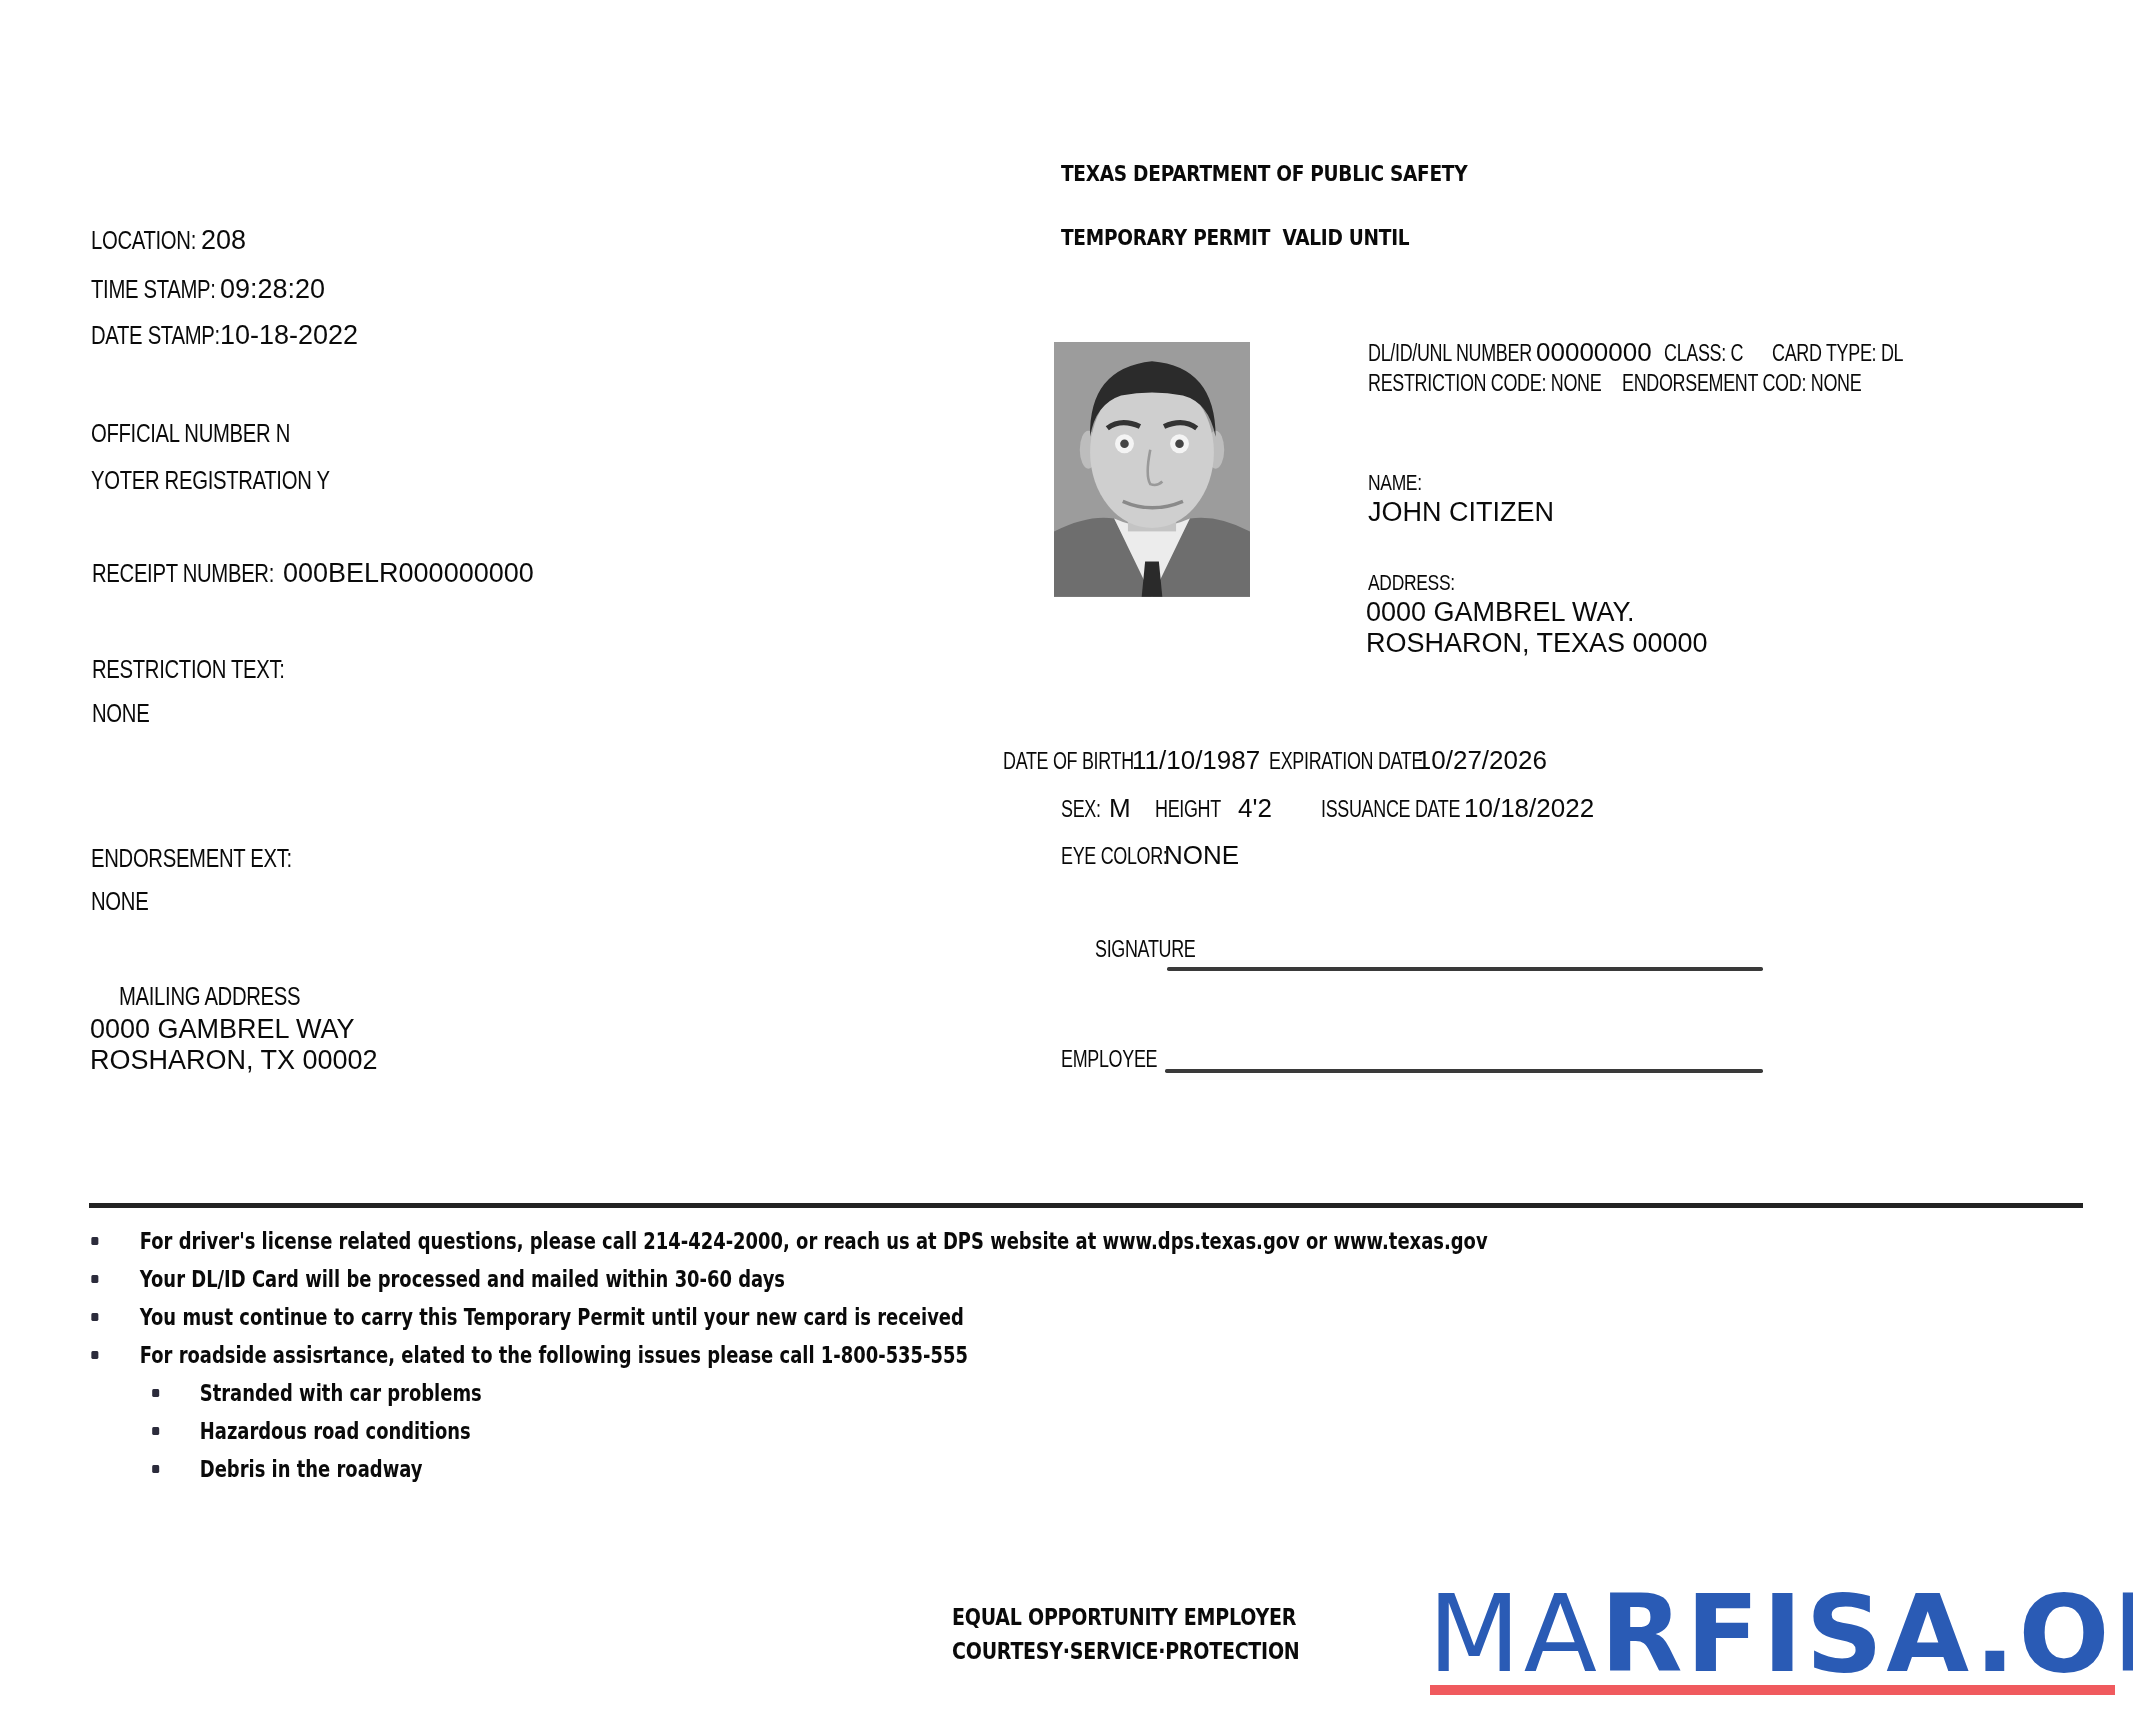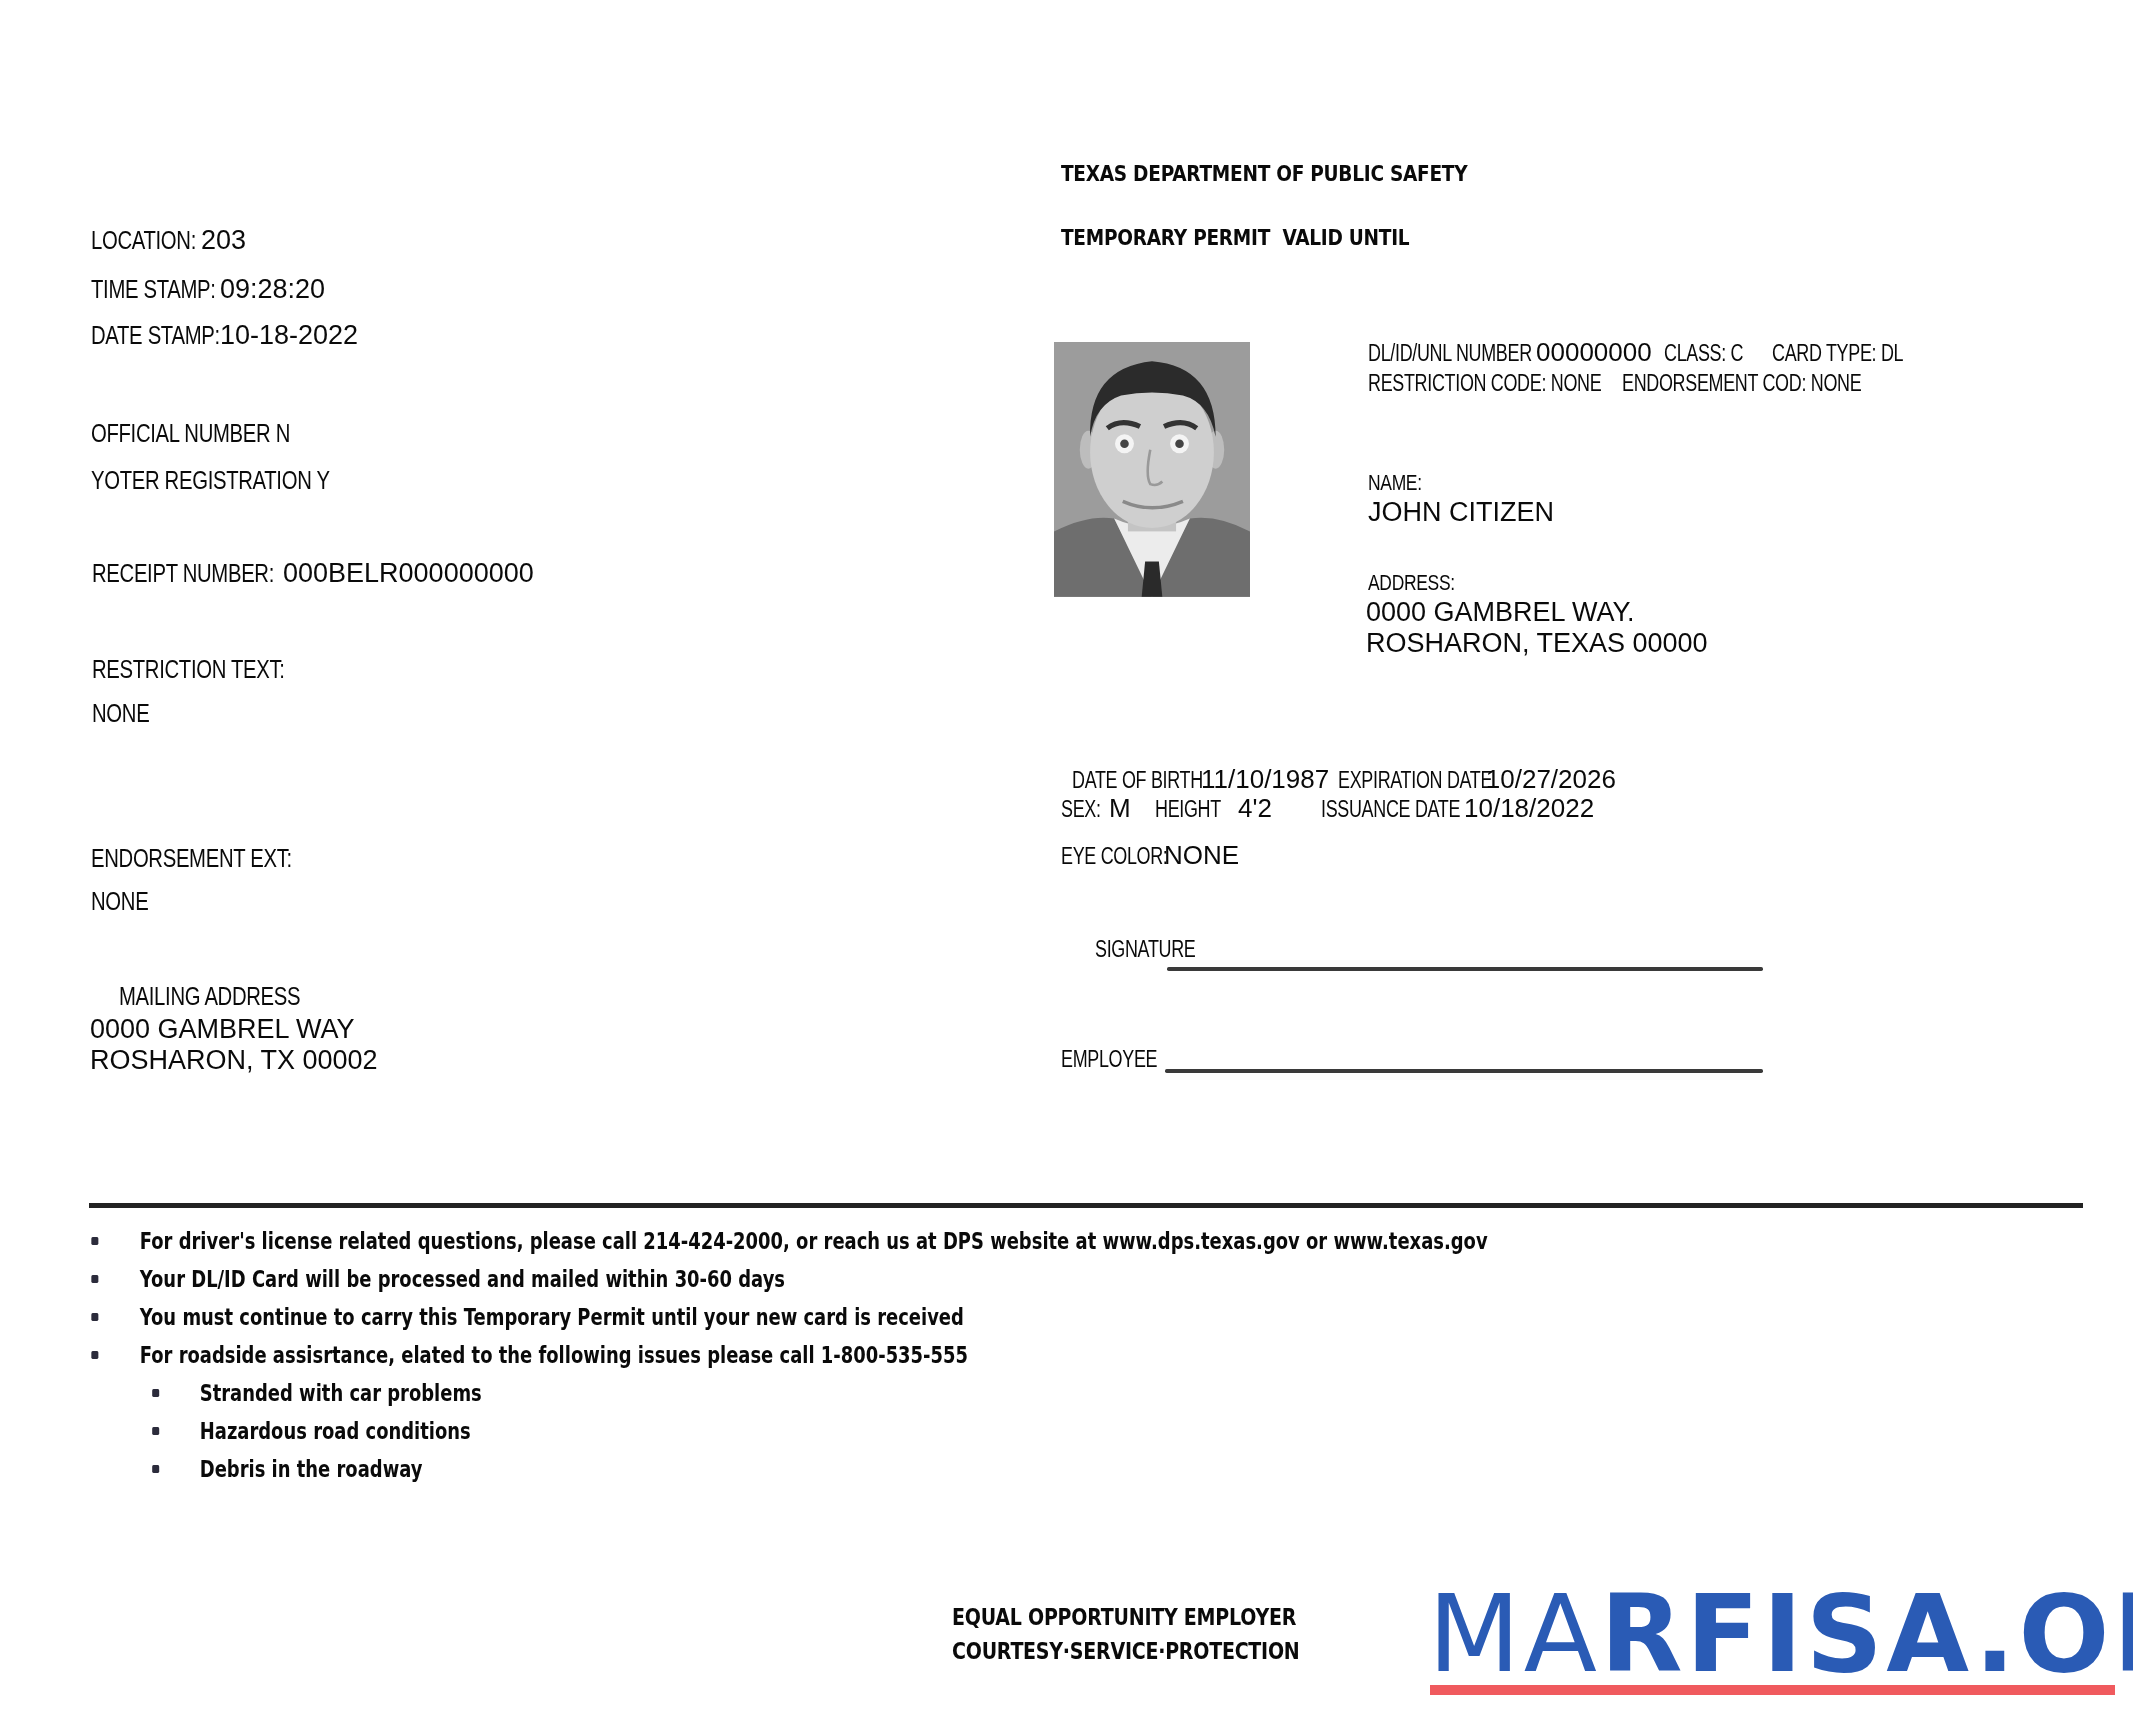--- a/index.html
+++ b/index.html
@@ -32,21 +32,21 @@
   .logo .thin { font-weight: normal; }
   .logo .bold { font-weight: bold; }
   .logo-bar { position: absolute; left: 1430px; top: 1685px; width: 685px; height: 10.3px; background: #f05a5e; }
   .photo { position: absolute; left: 1054px; top: 342px; width: 196px; height: 255px; background: #9c9c9c; overflow: hidden; }
 </style>
 </head>
 <body>
 
 <div class="row" style="left:91px; top:225px;">
   <span class="lbl-w" style="width:110px"><span class="lbl">LOCATION:</span></span>
-  <span class="val">203</span>
+  <span class="val">208</span>
 </div>
 <div class="row" style="left:91px; top:274px;">
   <span class="lbl-w" style="width:129px"><span class="lbl">TIME STAMP:</span></span>
   <span class="val">09:28:20</span>
 </div>
 <div class="row" style="left:91px; top:320px;">
   <span class="lbl-w" style="width:129px"><span class="lbl">DATE STAMP:</span></span>
   <span class="val">10-18-2022</span>
 </div>
 
@@ -137,21 +137,21 @@
   <span class="lbl" style="font-size:22.4px">NAME:</span>
 </div>
 <div class="abs val" style="left:1368px; top:497px;">JOHN CITIZEN</div>
 
 <div class="abs" style="left:1368px; top:570px;">
   <span class="lbl" style="font-size:22.4px">ADDRESS:</span>
 </div>
 <div class="abs val" style="left:1366px; top:597px;">0000 GAMBREL WAY.</div>
 <div class="abs val" style="left:1366px; top:628px;">ROSHARON, TEXAS 00000</div>
 
-<div class="row" style="left:1072px; top:745px;margin-top:19px;">
+<div class="row" style="left:1003px; top:745px;">
   <span class="lbl-w" style="width:129px"><span class="lbl" style="font-size:23px">DATE OF BIRTH</span></span>
   <span class="val" style="font-size:26px; margin-right:8.6px">11/10/1987</span>
   <span class="lbl-w" style="width:148px"><span class="lbl" style="font-size:23px">EXPIRATION DATE</span></span>
   <span class="val" style="font-size:26px">10/27/2026</span>
 </div>
 <div class="row" style="left:1061px; top:793px;">
   <span class="lbl-w" style="width:48px"><span class="lbl" style="font-size:23px">SEX:</span></span>
   <span class="val" style="font-size:26px; width:46px; display:inline-block">M</span>
   <span class="lbl-w" style="width:83px"><span class="lbl" style="font-size:23px">HEIGHT</span></span>
   <span class="val" style="font-size:26px; width:83px; display:inline-block">4'2</span>

